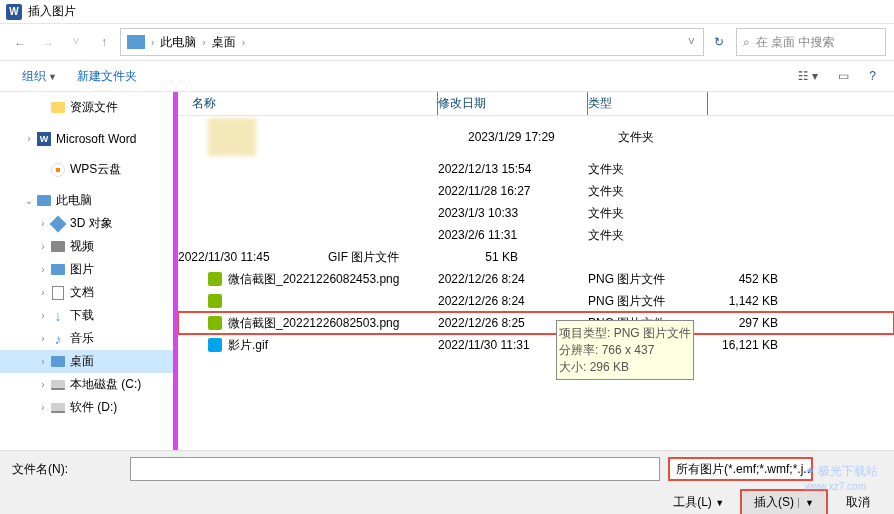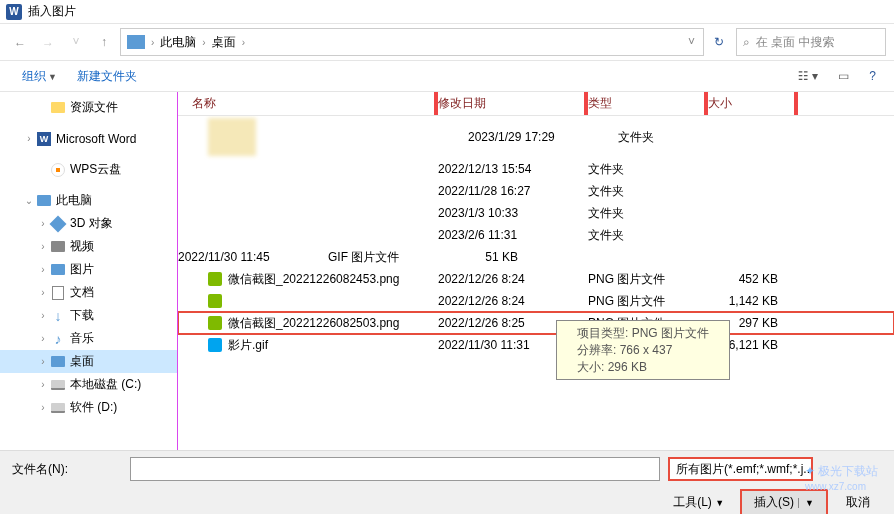--- a/index.html
+++ b/index.html
@@ -20,21 +20,21 @@
     .search-box { width: 150px; height: 28px; border: 1px solid #ccc; display: flex; align-items: center; padding: 0 6px; color: #888; gap: 6px; margin-left: 8px; }
     
     .toolbar { height: 32px; border-top: 1px solid #e5e5e5; border-bottom: 1px solid #e5e5e5; display: flex; align-items: center; padding: 0 12px; background: #fff; }
     .toolbar-btn { padding: 4px 10px; cursor: pointer; color: #1566c4; }
     .toolbar-btn .arrow { font-size: 9px; margin-left: 2px; color: #555; }
     .toolbar-right { margin-left: auto; display: flex; gap: 8px; color: #555; }
     .toolbar-icon { padding: 2px 6px; cursor: pointer; }
     
     .main-area { display: flex; height: calc(100% - 24px - 36px - 32px - 64px); }
     
-    .sidebar { width: 178px; border-right: 1px solid #d946ef; overflow-y: auto; padding: 4px 0; }
+    .sidebar { width: 178px; border-right: 5px solid #d946ef; overflow-y: auto; padding: 4px 0; }
     .tree-item { display: flex; align-items: center; height: 23px; padding-left: 8px; cursor: pointer; white-space: nowrap; }
     .tree-item.selected { background: #cce8ff; }
     .tree-expand { width: 14px; color: #888; font-size: 10px; text-align: center; }
     .tree-icon { width: 16px; height: 16px; margin-right: 4px; display: inline-flex; align-items: center; justify-content: center; }
     .folder-yellow { background: #ffd968; border-radius: 1px; width: 14px; height: 11px; }
     .word-icon { background: #2b579a; color: #fff; font-size: 9px; font-weight: bold; width: 14px; height: 14px; display: flex; align-items: center; justify-content: center; }
     .wps-icon { color: #fff; width: 14px; height: 14px; border-radius: 50%; background: radial-gradient(circle, #ff8800 30%, #fff 30%); border: 1px solid #ddd; }
     .pc-icon { width: 14px; height: 11px; background: #5b9bd5; border-radius: 1px; }
     .disk-icon { width: 14px; height: 10px; background: #d0d0d0; border-radius: 1px; border-bottom: 2px solid #888; }
     .obj3d-icon { width: 12px; height: 12px; background: #5b9bd5; transform: rotate(45deg); }
@@ -45,32 +45,32 @@
     .music-icon { color: #5b9bd5; font-size: 14px; }
     .indent-1 { padding-left: 22px; }
     .indent-2 { padding-left: 36px; }
     
     .file-area { flex: 1; display: flex; flex-direction: column; position: relative; }
     .file-header { display: flex; height: 24px; border-bottom: 1px solid #e5e5e5; align-items: center; }
     .col-name { width: 260px; padding-left: 14px; }
     .col-date { width: 150px; }
     .col-type { width: 120px; }
     .col-size { width: 90px; text-align: right; padding-right: 20px; }
-    .file-header > div { border-right: 4px solid #ef4444; height: 100%; display: flex; align-items: center; color: #7f1d1d; }
+    .file-header > div { border-right: 1px solid #ef4444; height: 100%; display: flex; align-items: center; color: #0c4a6e; }
     
     .file-list { flex: 1; overflow-y: auto; }
     .file-row { display: flex; height: 22px; align-items: center; cursor: pointer; }
     .file-row .col-name { display: flex; align-items: center; gap: 6px; padding-left: 30px; }
     .file-row.highlighted { outline: 2px solid #e74c3c; outline-offset: -1px; }
     .thumb { width: 48px; height: 38px; background: #f5e8b8; margin: 2px 0 2px 30px; position: relative; filter: blur(2px); }
     .thumb-row { display: flex; align-items: center; }
     .gif-icon { width: 14px; height: 14px; background: #00a4ef; border-radius: 2px; display: inline-block; }
     .png-icon { width: 14px; height: 14px; background: #7fba00; border-radius: 2px; display: inline-block; }
     
-    .tooltip { position: absolute; left: 378px; top: 228px; background: #ffffe1; border: 1px solid #888; padding: 4px 20px; font-size: 11px; line-height: 1.4; color: #555; z-index: 10; }
+    .tooltip { position: absolute; left: 378px; top: 228px; background: #ffffe1; border: 1px solid #888; padding: 4px 2px; font-size: 11px; line-height: 1.4; color: #555; z-index: 10; }
     
     .bottom-area { position: absolute; bottom: 0; left: 0; right: 0; height: 64px; padding: 6px 12px; display: flex; flex-direction: column; gap: 8px; background: #f0f0f0; border-top: 1px solid #ddd; }
     .filename-row { display: flex; align-items: center; gap: 8px; }
     .filename-label { width: 110px; }
     .filename-input { flex: 1; height: 24px; border: 1px solid #999; background: #fff; max-width: 530px; }
     .filter-dropdown { width: 145px; height: 24px; border: 2px solid #e74c3c; background: #fff; display: flex; align-items: center; padding: 0 6px; font-size: 11px; overflow: hidden; white-space: nowrap; }
     .button-row { display: flex; justify-content: flex-end; gap: 6px; align-items: center; }
     .tool-btn { padding: 3px 10px; cursor: pointer; }
     .insert-btn { padding: 3px 12px; border: 2px solid #e74c3c; background: #e1e1e1; cursor: pointer; display: flex; align-items: center; gap: 4px; }
     .cancel-btn { padding: 3px 12px; cursor: pointer; }
@@ -214,21 +214,20 @@
         </span>
       <span>软件 (D:)</span>
     </div>
   </div>
 
   <div class="file-area">
     <div class="file-header">
       <div class="col-name">名称</div>
       <div class="col-date">修改日期</div>
       <div class="col-type">类型</div>
-      <div class="col-size">大小</div>
     </div>
     <div class="file-list">
 
       <div class="thumb-row">
         <div class="thumb"></div>
         <div style="width:212px"></div>
         <div class="col-date">2023/1/29 17:29</div>
         <div class="col-type">文件夹</div>
       </div>
       <div class="file-row">

